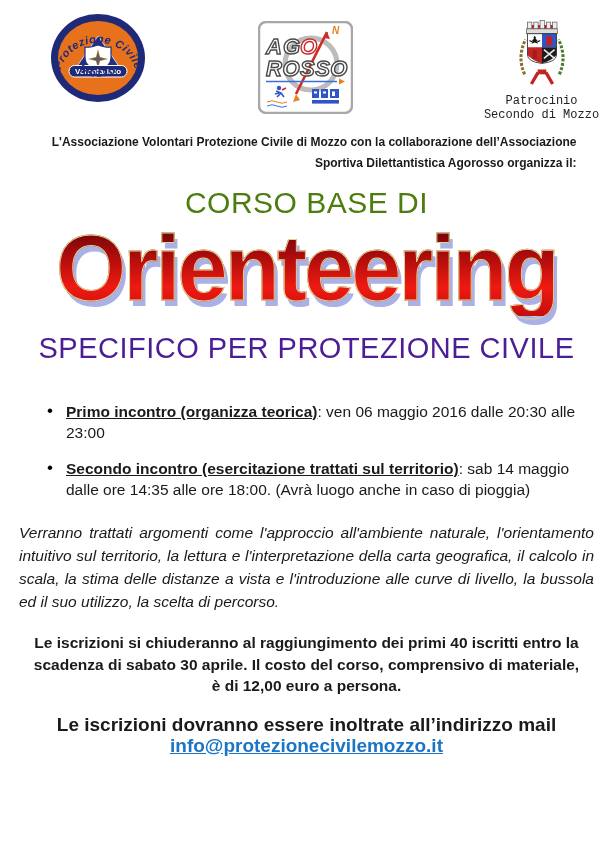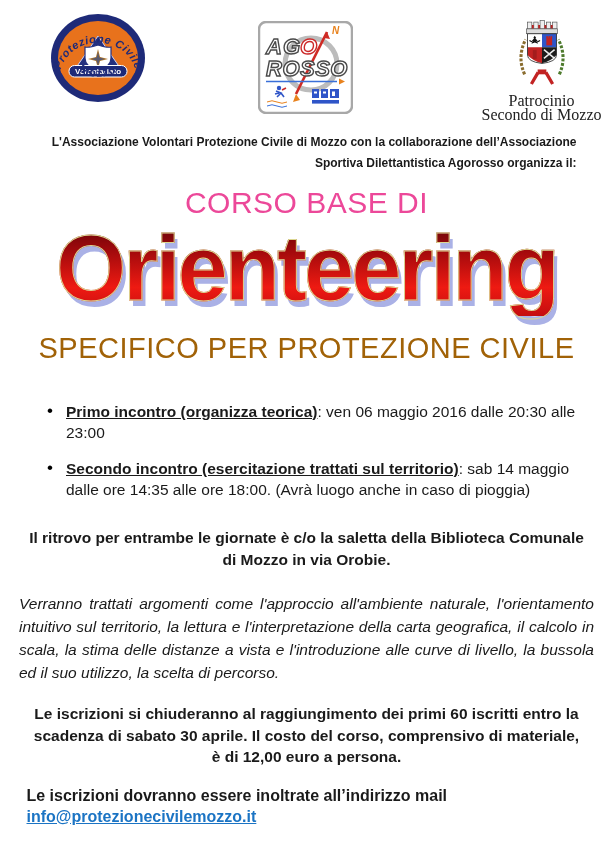--- a/index.html
+++ b/index.html
@@ -12,51 +12,51 @@
     position:relative;
   }
   .page { width:613px; height:846px; position:relative; }
 
   
   .logo-row { position:relative; height:126px; }
   .logo-pc   { position:absolute; left:50px;  top:13px; width:96px; height:90px; }
   .logo-ago  { position:absolute; left:258px; top:21px; width:95px; height:93px; }
   .logo-arms { position:absolute; left:470px; top:16px; width:143px; text-align:center; }
   .logo-arms svg { display:block; margin:0 auto; }
-  .patrocinio { font-family:Liberation Serif, serif; font-size:16px; line-height:14px; color:#222; margin-top:2px; }
+  .patrocinio { font-family:Liberation Mono, monospace; font-size:12px; line-height:14px; color:#222; margin-top:2px; }
 
   
   .intro {
     width:540px; margin:6px auto 0 auto;
     font-size:12px; font-weight:bold; text-align:right; line-height:21px;
   }
 
   
   .kicker {
     margin-top:12px; text-align:center;
-    font-size:30px; font-weight:400; letter-spacing:0.5px; color:#ec4899;
+    font-size:30px; font-weight:400; letter-spacing:0.5px; color:#4d7c0f;
   }
   .big-title {
     position:relative; height:97px; margin-top:1px; text-align:center;
     font-size:92px; font-weight:700; letter-spacing:-3px; line-height:95px;
     transform:scaleX(0.98); transform-origin:center;
   }
   .big-title .shadow {
     position:absolute; left:0; right:0; top:6px; margin-left:7px;
     color:#aab1e6;
   }
   .big-title .front {
     position:absolute; left:0; right:0; top:0;
     background:linear-gradient(180deg,#5f0308 0%,#a30a0c 32%,#ee1a12 70%,#c40d10 100%);
     -webkit-background-clip:text; background-clip:text; color:transparent;
     -webkit-text-stroke:1px #dcd792;
   }
   .subtitle {
     margin-top:14px; text-align:center;
-    font-size:29px; font-weight:400; letter-spacing:0.5px; color:#a16207;
+    font-size:29px; font-weight:400; letter-spacing:0.5px; color:#4c1d95;
   }
 
   
   .bullets { margin:36px 0 0 66px; width:520px; list-style:none; }
   .bullets li { position:relative; font-size:15.5px; line-height:21px; margin-bottom:15px; }
   .bullets li::before {
     content:"•"; position:absolute; left:-19px; top:-1px; font-size:17px; color:#000;
   }
   .bullet-lead { font-weight:bold; text-decoration:underline; }
 
@@ -68,21 +68,21 @@
   .topics {
     width:575px; margin:21px auto 0 auto;
     font-size:15.5px; text-align:justify; line-height:23px;font-style:italic;
   }
   .enrollment {
     width:548px; margin:19px auto 0 auto;
     font-size:15.5px; font-weight:bold; text-align:center; line-height:21.5px;
   }
   .contact {
     width:560px; margin:17px auto 0 auto;
-    font-size:16px; font-weight:bold; text-align:left; line-height:21px;
+    font-size:19px; font-weight:bold; text-align:center; line-height:21px;
   }
   .email-link { color:#1b74c4; font-weight:bold; }
 </style>
 </head>
 <body>
 
 <div class="page">
 
   <div class="logo-row">
 
@@ -207,25 +207,24 @@
 
   <ul class="bullets">
     <li>
       <span class="bullet-lead">Primo incontro (organizza teorica)</span><span>: ven 06 maggio 2016 dalle 20:30 alle 23:00</span>
     </li>
     <li>
       <span class="bullet-lead">Secondo incontro (esercitazione trattati sul territorio)</span><span>: sab 14 maggio dalle ore 14:35 alle ore 18:00. (Avrà luogo anche in caso di pioggia)</span>
     </li>
   </ul>
 
-  <p class="meeting">Il ritrovo per entrambe le giornate è c/o la saletta della Biblioteca Comunale di Mozzo in via Orobie.</p>
 
   <p class="topics">Verranno trattati argomenti come l'approccio all'ambiente naturale, l'orientamento intuitivo sul territorio, la lettura e l'interpretazione della carta geografica, il calcolo in scala, la stima delle distanze a vista e l'introduzione alle curve di livello, la bussola ed il suo utilizzo, la scelta di percorso.</p>
 
-  <p class="enrollment">Le iscrizioni si chiuderanno al raggiungimento dei primi 60 iscritti entro la scadenza di sabato 30 aprile. Il costo del corso, comprensivo di materiale, è di 12,00 euro a persona.</p>
+  <p class="enrollment">Le iscrizioni si chiuderanno al raggiungimento dei primi 40 iscritti entro la scadenza di sabato 30 aprile. Il costo del corso, comprensivo di materiale, è di 12,00 euro a persona.</p>
 
   <div class="contact">
     <div>Le iscrizioni dovranno essere inoltrate all’indirizzo mail</div>
     <div><a href="#" class="email-link">info@protezionecivilemozzo.it</a></div>
 
   </div>
 
 </div>
 
 </body></html>

